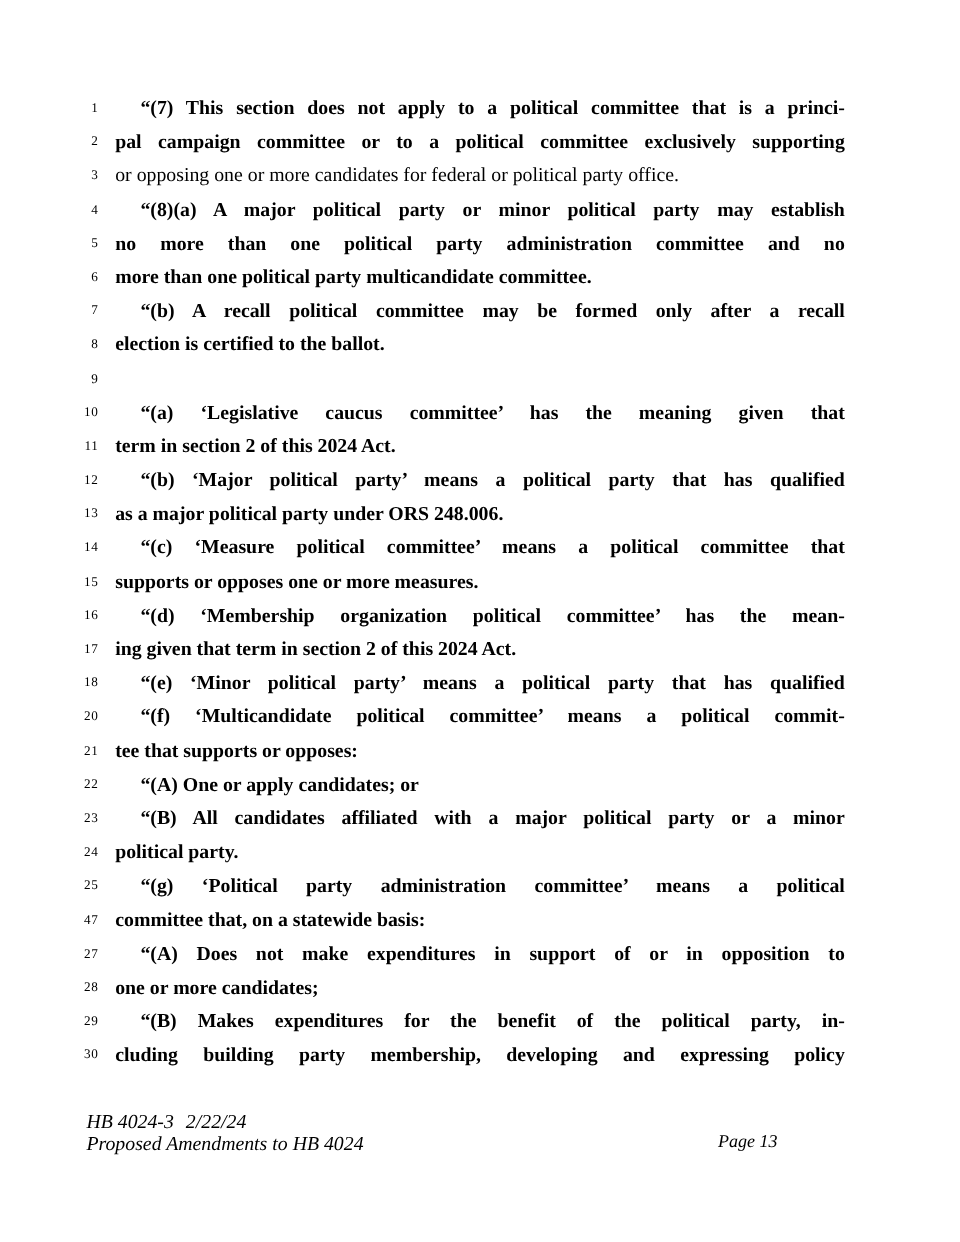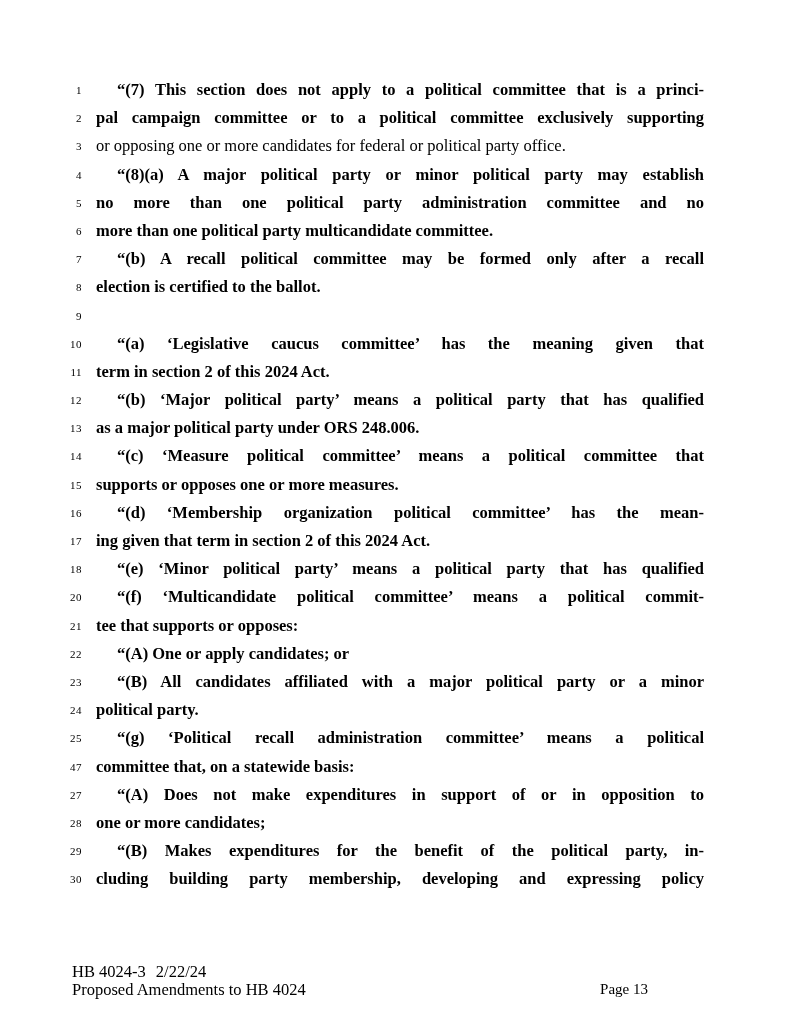--- a/index.html
+++ b/index.html
@@ -47,24 +47,25 @@
     line-height: 28.2px;
     white-space: normal;
     display: block;
   }
   .line.bold .line-text { font-weight: bold; }
   .line.indent .line-text { text-indent: 21px; }
   .line.justify .line-text { text-align: justify; text-align-last: justify; font-weight: bold; }
   .footer {
     position: absolute;
     left: 72px;
-    top: 963px;
+    top: 926px;
     width: 576px; 
     font-size: 16.5px;
     line-height: 17.5px;
+    font-style: italic;
   }
   .footer-line1 { white-space: nowrap; }
   .footer-date { margin-left: 10px; }
   .footer-line2 { white-space: nowrap; }
   .footer-page {
     position: absolute;
     right: 0;
     bottom: 0;
     font-size: 15px;
   }
@@ -162,21 +163,21 @@
         <div class="line bold indent justify">
           <span class="line-num">23</span>
           <span class="line-text">“(B) All candidates affiliated with a major political party or a minor</span>
         </div>
         <div class="line bold">
           <span class="line-num">24</span>
           <span class="line-text">political party.</span>
         </div>
         <div class="line bold indent justify">
           <span class="line-num">25</span>
-          <span class="line-text">“(g) ‘Political recall administration committee’ means a political</span>
+          <span class="line-text">“(g) ‘Political party administration committee’ means a political</span>
         </div>
         <div class="line bold">
           <span class="line-num">47</span>
           <span class="line-text">committee that, on a statewide basis:</span>
         </div>
         <div class="line bold indent justify">
           <span class="line-num">27</span>
           <span class="line-text">“(A) Does not make expenditures in support of or in opposition to</span>
         </div>
         <div class="line bold">

